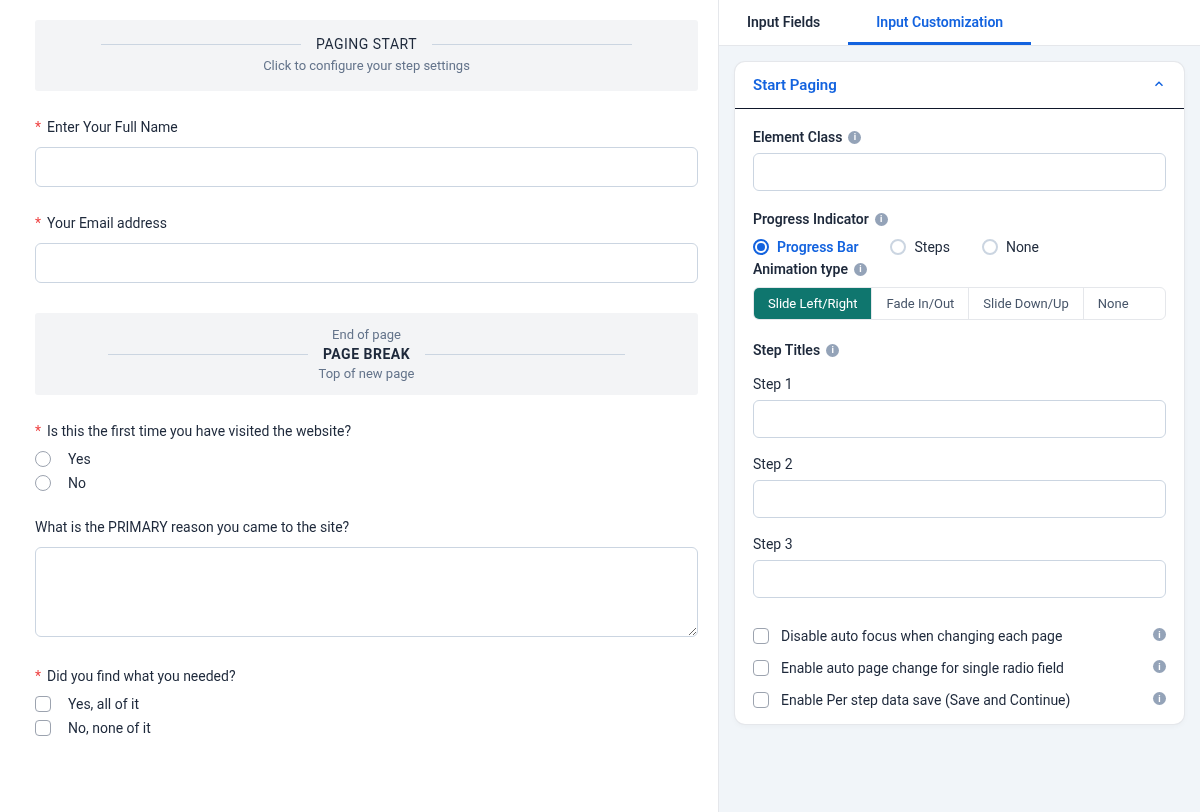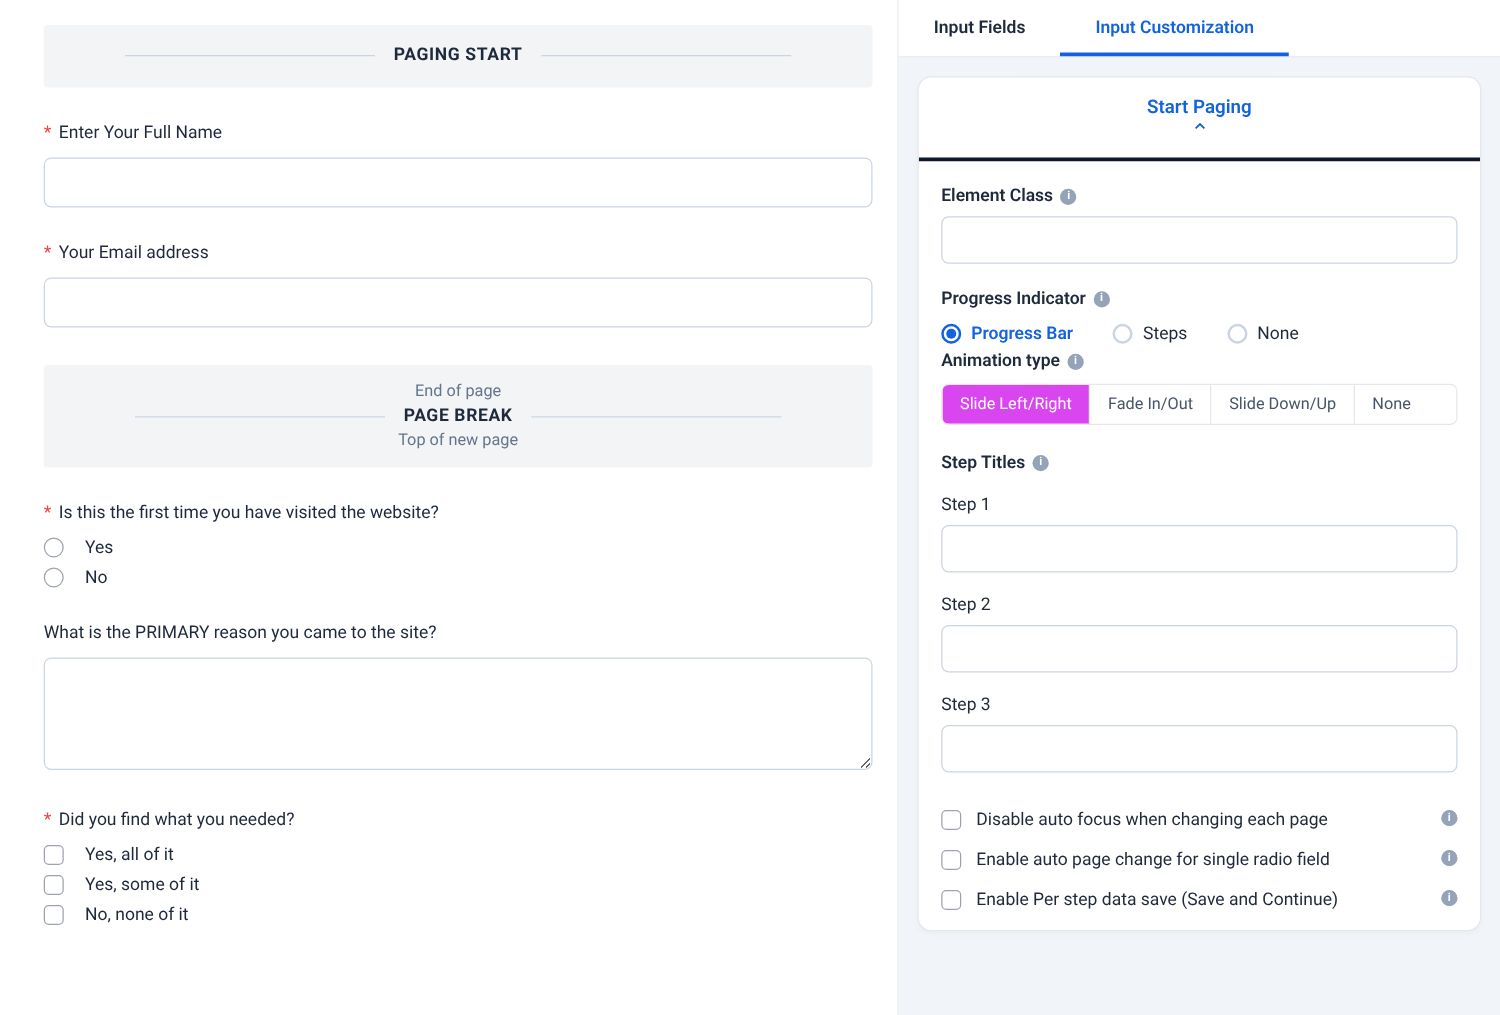--- a/index.html
+++ b/index.html
@@ -2,21 +2,21 @@
 <html><head>
 <meta charset="utf-8">
 <style>
 * { box-sizing: border-box; margin: 0; padding: 0; }
 body { font-family: -apple-system, BlinkMacSystemFont, "Segoe UI", Roboto, sans-serif; font-size: 14px; color: #1e293b; background: #fff; }
 .page { display: flex; width: 1200px; height: 812px; }
 .main { flex: 1; padding: 0 20px 20px 35px; border-right: 1px solid #e5e7eb; overflow-y: auto; }
 .sidebar { width: 481px; background: #f1f5f9; display: flex; flex-direction: column; }
 
 .paging-block { background: #f3f4f6; padding: 16px 40px 18px; margin-top: 20px; border-radius: 3px; text-align: center; }
-.paging-title { font-weight: 700; font-size: 14px; letter-spacing: 0.5px; color: #1e293b; position: relative; }
+.paging-title { font-weight: 400; font-size: 14px; letter-spacing: 0.5px; color: #1e293b; position: relative; }
 .paging-title::before, .paging-title::after { content:""; position:absolute; top:50%; width: 200px; height:1px; background:#cbd5e1; }
 .paging-title::before { right: 100%; margin-right: 15px; }
 .paging-title::after { left: 100%; margin-left: 15px; }
 .paging-title { display: inline-block; }
 .paging-sub { font-size: 13px; color: #64748b; margin-top: 6px; }
 
 .form-field { margin-top: 28px; max-width: 665px; }
 .form-label { font-size: 14px; color: #1e293b; display: flex; align-items: flex-start; gap: 6px; margin-bottom: 12px; }
 .req { color: #ef4444; }
 .text-input { width: 100%; height: 40px; border: 1px solid #cbd5e1; border-radius: 6px; padding: 0 10px; font-size: 14px; }
@@ -31,54 +31,55 @@
 
 .option-row { display:flex; align-items:center; gap:17px; margin-bottom: 8px; }
 .option-row input[type=radio], .option-row input[type=checkbox] { width:16px; height:16px; border:1.5px solid #9ca3af; appearance:none; border-radius:50%; }
 .option-row input[type=checkbox] { border-radius:4px; }
 
 .tabs { display:flex; border-bottom:1px solid #e5e7eb; background:#fff; }
 .tab { padding: 14px 28px 12px; font-size:14px; font-weight:600; color:#1e293b; cursor:pointer; border-bottom: 3px solid transparent; }
 .tab.active { color:#1363df; border-bottom-color:#1363df; }
 
 .panel { background: #fff; margin: 16px; border-radius:10px; box-shadow: 0 0 0 1px #e5e7eb, 0 2px 6px rgba(0,0,0,0.04); overflow:hidden; }
-.panel-header { display:flex; align-items:center; justify-content:space-between; padding: 14px 18px; border-bottom:3px solid #0f172a; cursor:pointer;flex-direction:column; }
+.panel-header { display:flex; align-items:center; justify-content:space-between; padding: 14px 18px; border-bottom:1px solid #0f172a; cursor:pointer; }
 .panel-title { color:#1363df; font-weight:600; font-size:15px; }
 .chev { color:#1363df; }
 
 .panel-body { padding: 14px 18px 16px; }
 .sec-label { font-size:14px; font-weight:600; margin-top: 6px; display:flex; align-items:center; gap:6px; }
 .info-icon { width:13px; height:13px; border-radius:50%; background:#94a3b8; display:inline-flex; align-items:center; justify-content:center; color:#fff; font-size:9px; font-weight:700; font-style:normal; }
 .side-input { width:100%; height:38px; border:1px solid #cbd5e1; border-radius:6px; margin-top:8px; padding: 0 10px; }
 
 .radio-row { display:flex; gap: 32px; margin-top: 12px; align-items:center; }
 .radio-opt { display:flex; align-items:center; gap:8px; cursor:pointer; }
 .radio-c { width:16px; height:16px; border-radius:50%; border:2px solid #cbd5e1; display:inline-flex; align-items:center; justify-content:center; }
 .radio-opt.selected .radio-c { border-color:#1363df; }
 .radio-opt.selected .radio-c::after { content:""; width:8px; height:8px; border-radius:50%; background:#1363df; }
 .radio-opt.selected .radio-lbl { color:#1363df; font-weight:600; }
 
 .seg { display:flex; border:1px solid #e5e7eb; border-radius:6px; overflow:hidden; margin-top:10px; }
 .seg-item { flex: 0 0 auto; padding: 8px 14px; font-size:13px; color:#475569; border-right:1px solid #e5e7eb; cursor:pointer; white-space:nowrap; }
 .seg-item:last-child { border-right:none; }
-.seg-item.active { background:#d946ef; color:#fff; }
+.seg-item.active { background:#0f766e; color:#fff; }
 
 .step-lbl { font-size:14px; margin-top: 18px; }
 .check-opt { display:flex; align-items:flex-start; gap:12px; margin-top: 16px; }
 .check-opt input { width:16px; height:16px; appearance:none; border:1.5px solid #9ca3af; border-radius:4px; }
 .check-opt .lbl { font-size:14px; flex:1; }
 </style>
 </head>
 <body>
 
 <div class="page">
   <div class="main">
 
     <div class="paging-block">
       <div><span class="paging-title">PAGING START</span></div>
+      <div class="paging-sub">Click to configure your step settings</div>
     </div>
 
     <div class="form-field">
       <div class="form-label">
           <span class="req">*</span>
           <span>Enter Your Full Name</span>
         </div>
       <input class="text-input" style="">
     </div>
 
@@ -119,24 +120,20 @@
     </div>
 
     <div class="form-field">
       <div class="form-label">
           <span class="req">*</span>
           <span>Did you find what you needed?</span>
         </div>
       <div class="option-row">
           <input type="checkbox" style="">
           <span>Yes, all of it</span>
-        </div>
-      <div class="option-row">
-          <input type="checkbox" style="">
-          <span>Yes, some of it</span>
         </div>
       <div class="option-row">
           <input type="checkbox" style="">
           <span>No, none of it</span>
         </div>
     </div>
 
   </div>
 
   <div class="sidebar">

